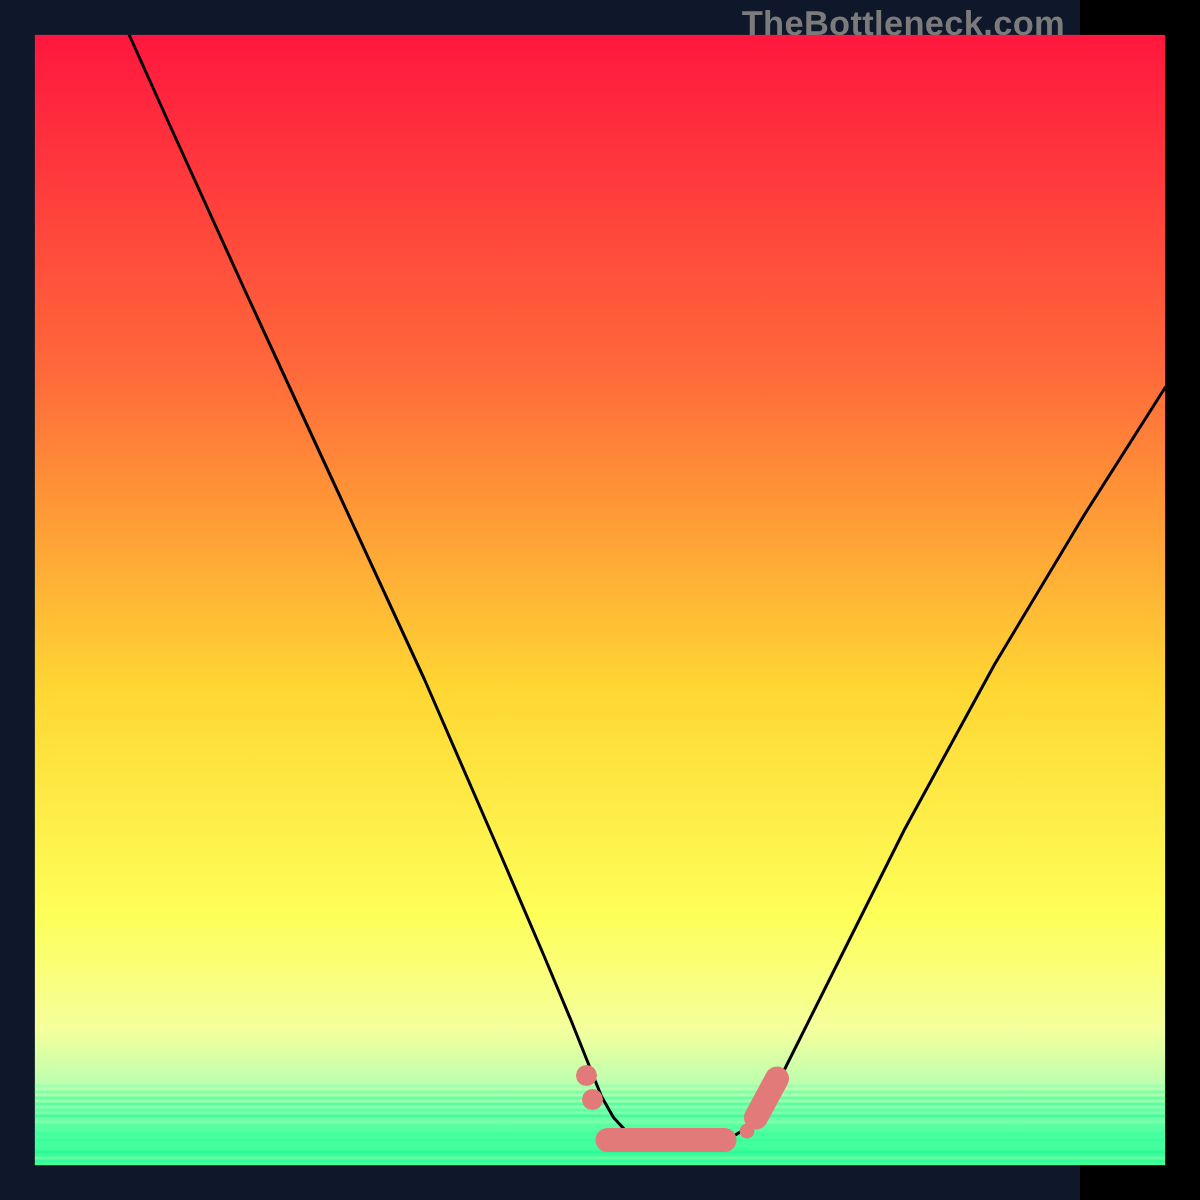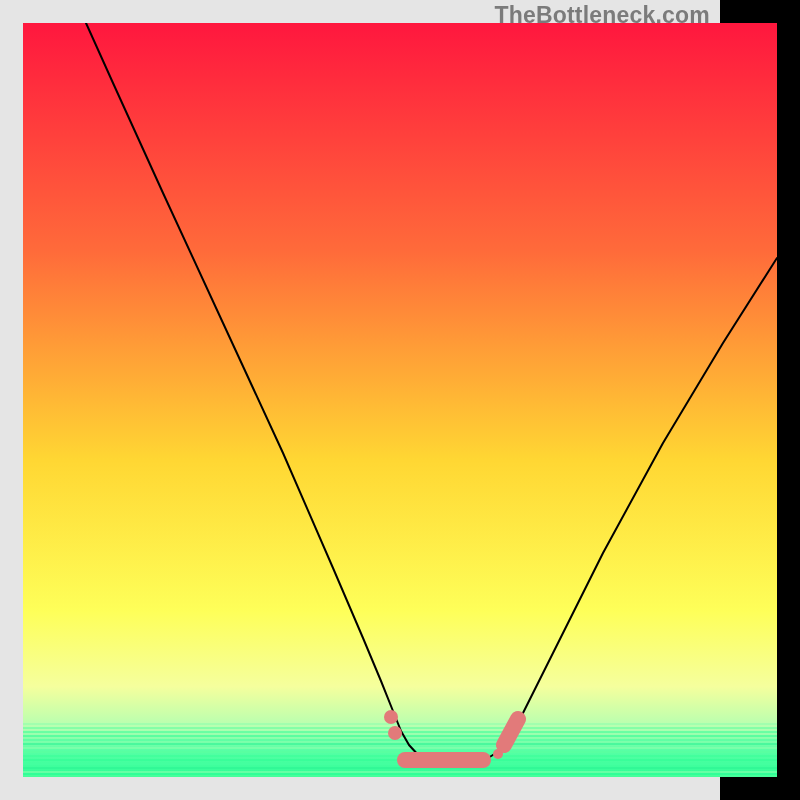--- a/index.html
+++ b/index.html
@@ -9,21 +9,21 @@
     height: 800px;
     background: #000;
     overflow: hidden;
   }
   .frame {
     position: absolute;
     left: 0;
     top: 0;
     width: 720px;
     height: 800px;
-    background: #e5e5e5;
+    background: #0f172a;
   }
   .plot {
     position: absolute;
     left: 23px;
     top: 23px;
     width: 754px;
     height: 754px;
     overflow: hidden;
   }
   .watermark {

